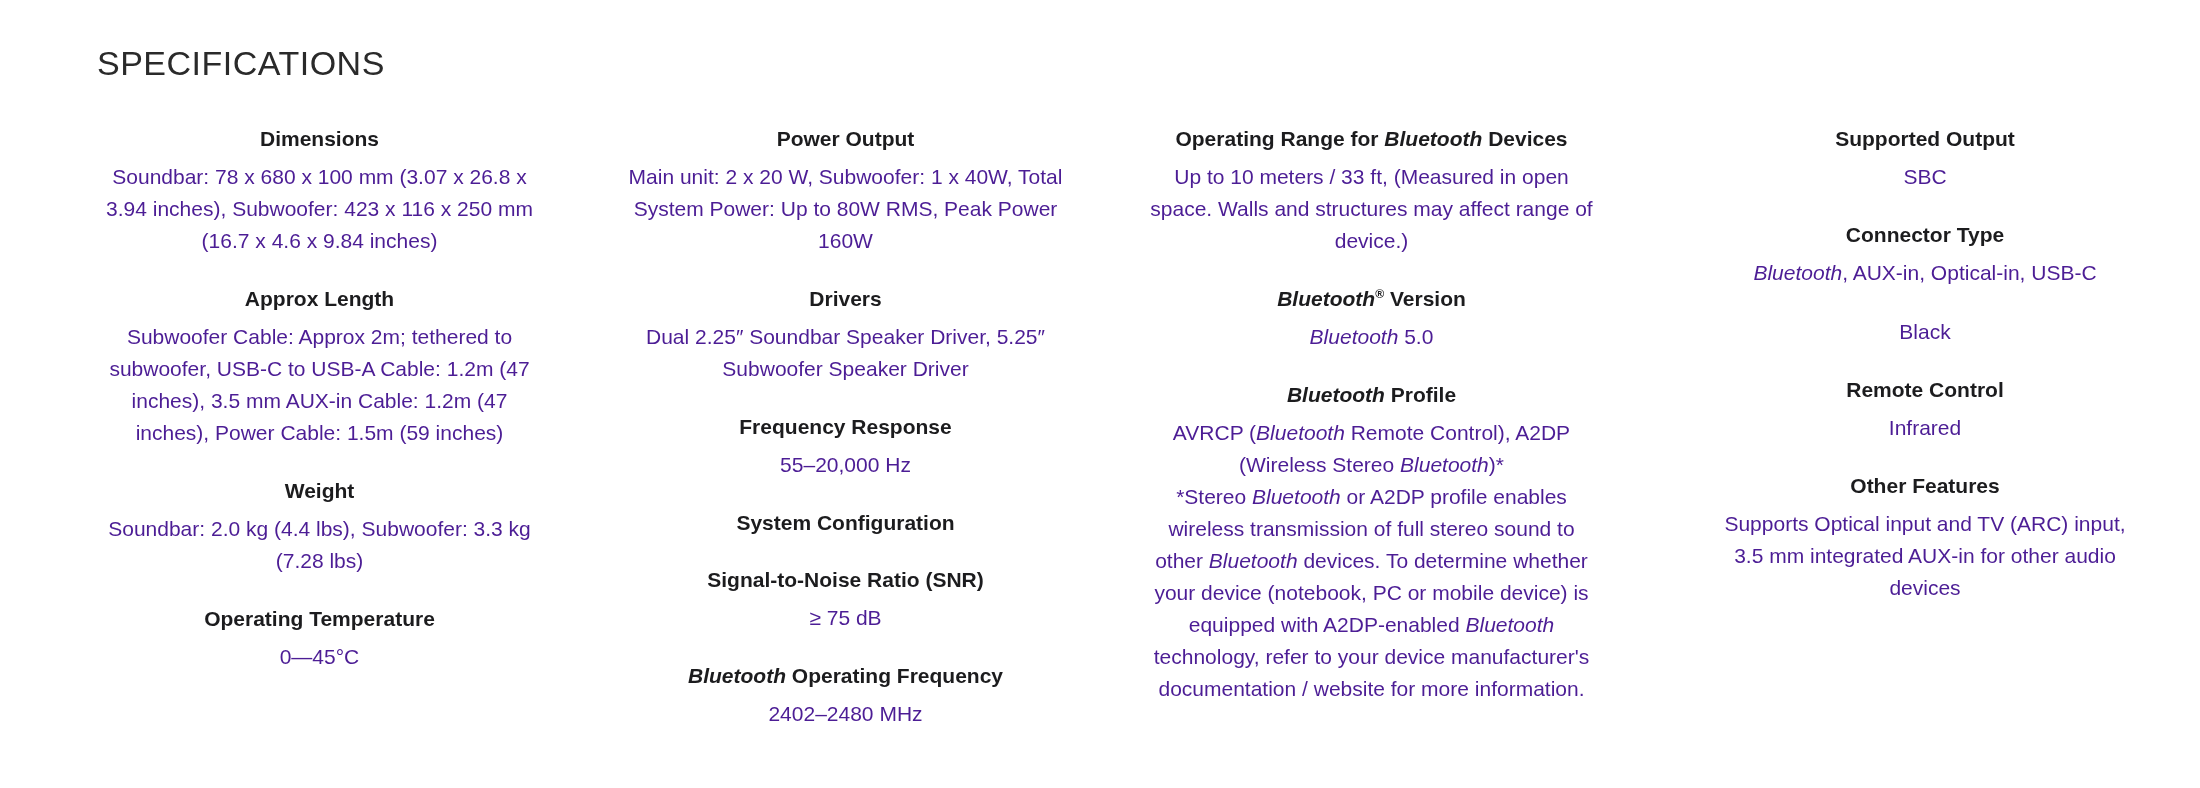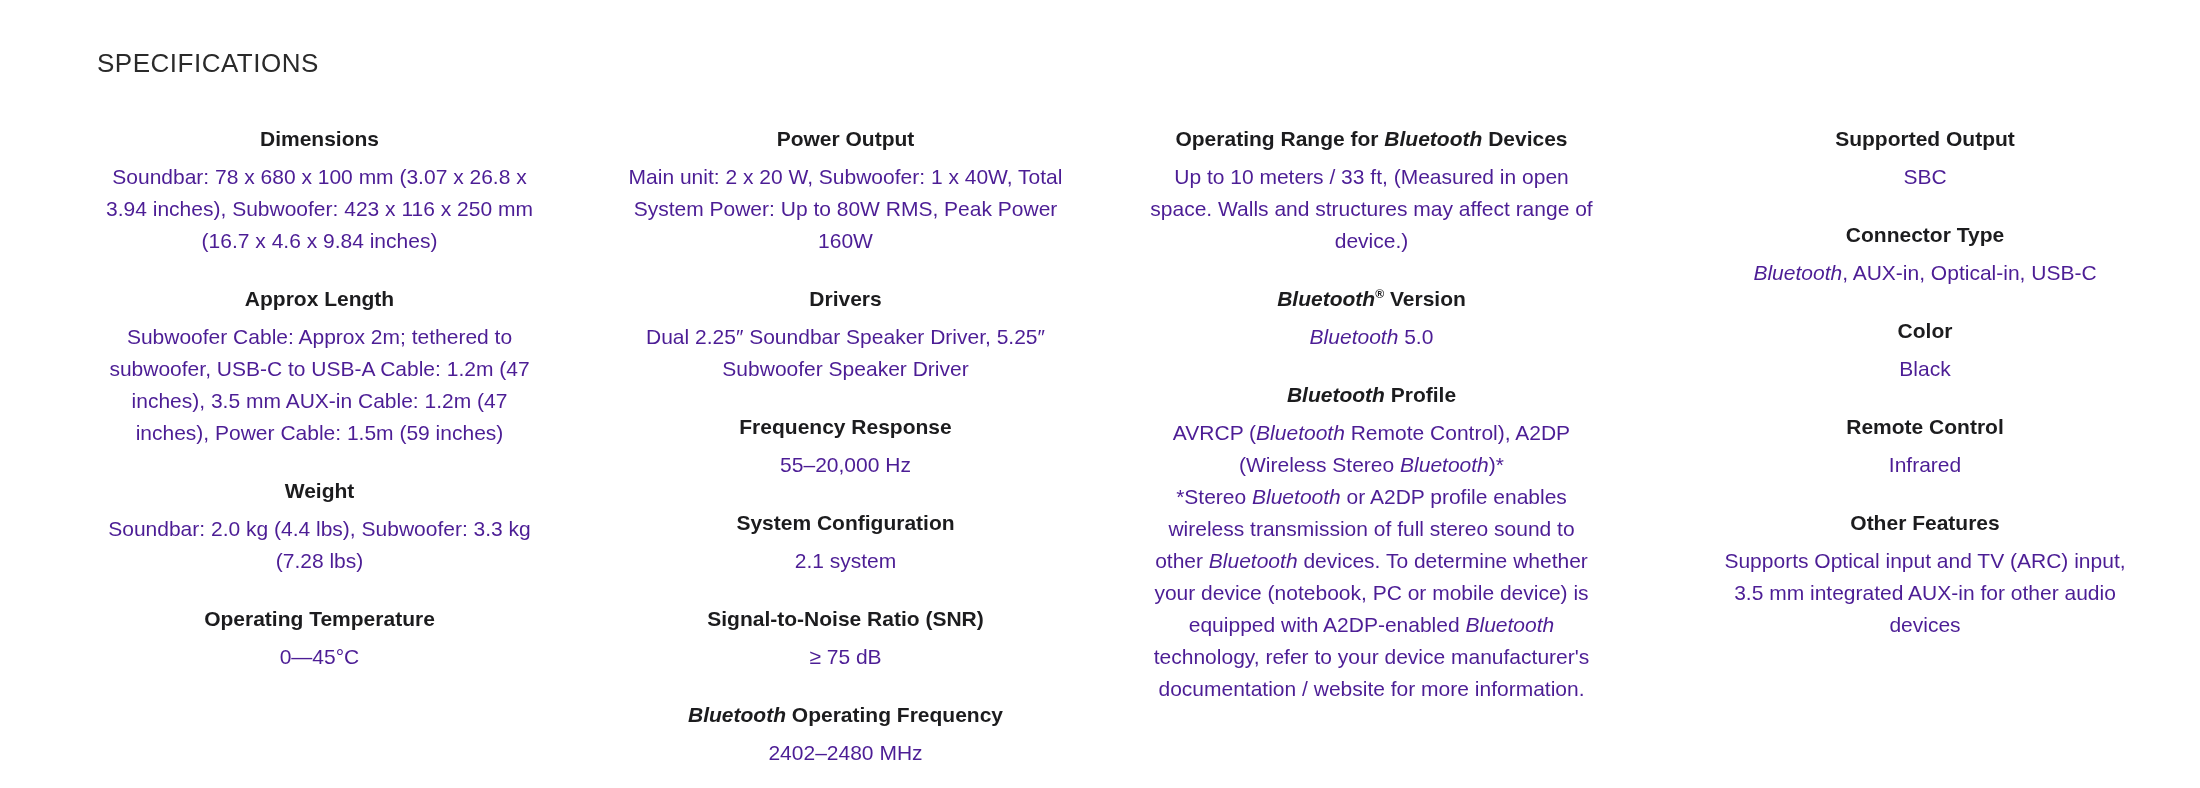--- a/index.html
+++ b/index.html
@@ -9,21 +9,21 @@
     background: #ffffff;
     font-family: "Liberation Sans", sans-serif;
   }
   .page {
     width: 2200px;
     min-height: 788px;
     background: #ffffff;
     padding: 44px 0 40px 97px;
   }
   .page-title {
-    font-size: 26px;
+    font-size: 34px;
     font-weight: 400;
     letter-spacing: 0.5px;
     color: #2a2a2a;
     line-height: 38px;
     margin: 0 0 42px 0;
   }
   .columns {
     display: flex;
     align-items: flex-start;
   }
@@ -86,21 +86,20 @@
       <div class="spec-item">
         <h3 class="spec-label">Drivers</h3>
         <p class="spec-value">Dual 2.25″ Soundbar Speaker Driver, 5.25″ Subwoofer Speaker Driver</p>
       </div>
       <div class="spec-item">
         <h3 class="spec-label">Frequency Response</h3>
         <p class="spec-value">55–20,000 Hz</p>
       </div>
       <div class="spec-item">
         <h3 class="spec-label">System Configuration</h3>
-        <p class="spec-value">2.1 system</p>
       </div>
       <div class="spec-item">
         <h3 class="spec-label">Signal-to-Noise Ratio (SNR)</h3>
         <p class="spec-value">≥ 75 dB</p>
       </div>
       <div class="spec-item">
         <h3 class="spec-label"><em>Bluetooth</em> Operating Frequency</h3>
         <p class="spec-value">2402–2480 MHz</p>
       </div>
     </div>
@@ -124,21 +123,20 @@
     <div class="col col-4">
       <div class="spec-item">
         <h3 class="spec-label">Supported Output</h3>
         <p class="spec-value">SBC</p>
       </div>
       <div class="spec-item">
         <h3 class="spec-label">Connector Type</h3>
         <p class="spec-value"><em>Bluetooth</em>, AUX-in, Optical-in, USB-C</p>
       </div>
       <div class="spec-item">
-        <h3 class="spec-label">Color</h3>
         <p class="spec-value">Black</p>
       </div>
       <div class="spec-item">
         <h3 class="spec-label">Remote Control</h3>
         <p class="spec-value">Infrared</p>
       </div>
       <div class="spec-item">
         <h3 class="spec-label">Other Features</h3>
         <p class="spec-value">Supports Optical input and TV (ARC) input, 3.5 mm integrated AUX-in for other audio devices</p>
       </div>

